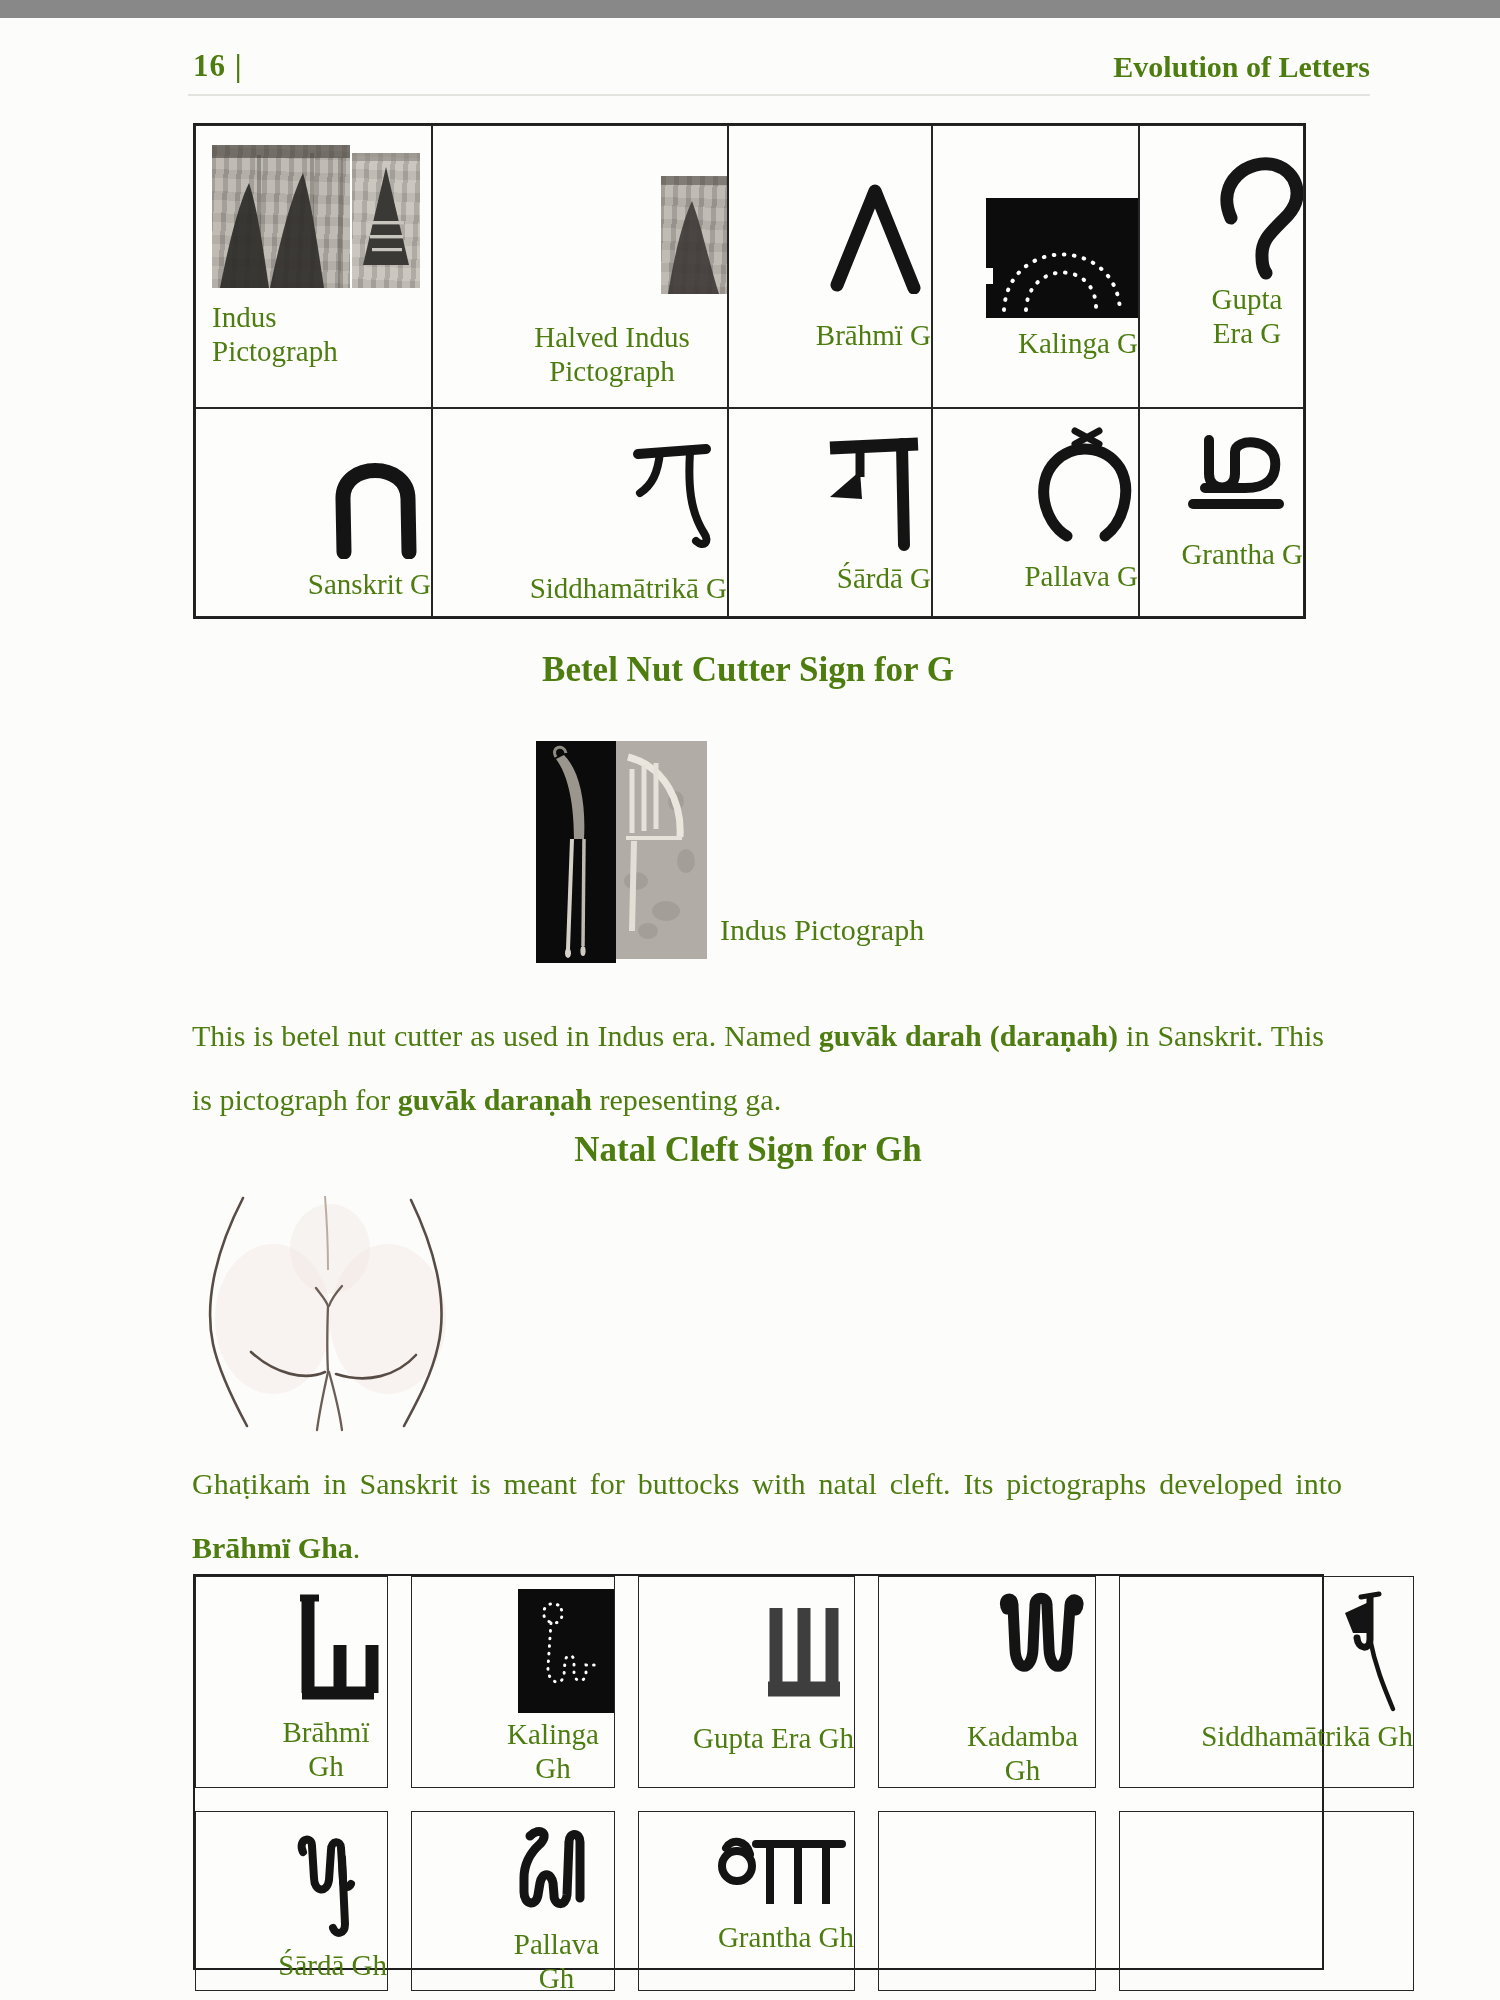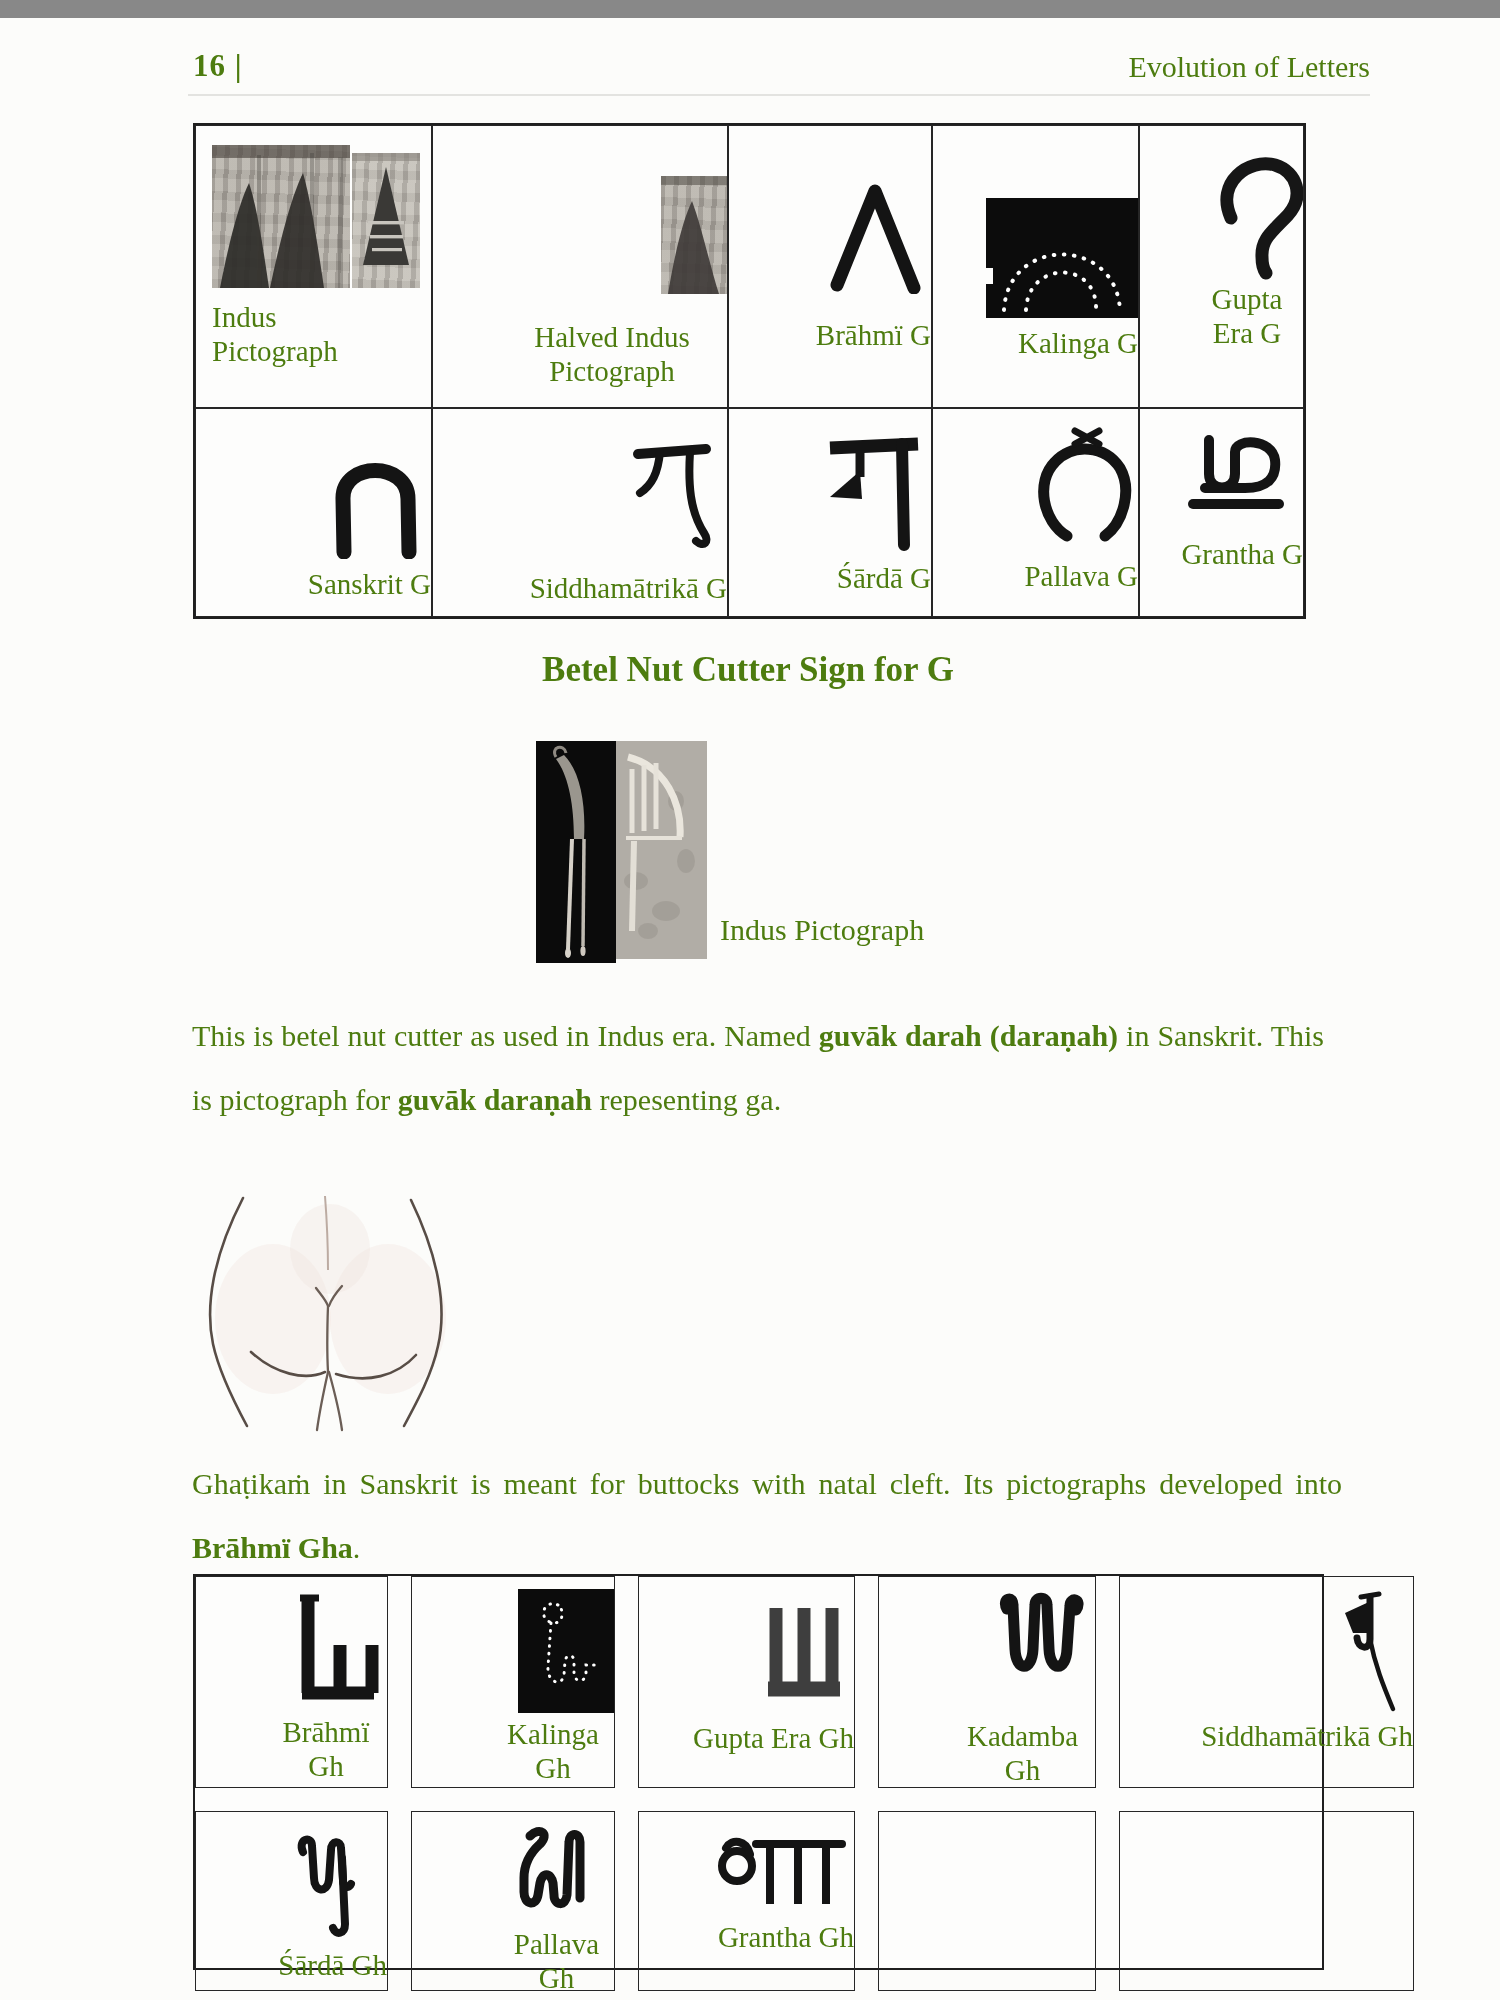--- a/index.html
+++ b/index.html
@@ -4,21 +4,21 @@
 <style>
   html,body{margin:0;padding:0;}
   body{background:#888;}
   #page{
     position:relative;width:1500px;height:2000px;margin:18px auto;
     background:#fcfcfa;overflow:hidden;
     font-family:"Liberation Serif","DejaVu Serif",serif;color:#4d7c0f;
   }
   
   .pagenum{position:absolute;left:193px;top:30px;font-size:31px;font-weight:bold;letter-spacing:1px;}
-  .runtitle{position:absolute;right:130px;top:32px;font-size:30px;font-weight:normal;}
+  .runtitle{position:absolute;right:130px;top:32px;font-size:30px;font-weight:bold;}
   .headrule{position:absolute;left:188px;top:76px;width:1182px;height:2px;background:#e3e3e0;}
 
   
   .gtable{position:absolute;border:2px solid #1f1f1f;display:grid;background:#fdfdfc;}
   #table-g{left:193px;top:105px;width:1109px;height:492px;
     grid-template-columns:237px 296px 204px 207px 165px;grid-template-rows:283px 209px;}
   #table-gh{left:193px;top:1556px;width:1127px;height:392px;
     grid-template-columns:193px 204px 217px 218px 295px;grid-template-rows:212px 180px;gap:23px;}
   .cell{border:1.5px solid #262626;display:flex;flex-direction:column;align-items:flex-end;
     justify-content:flex-start;box-sizing:border-box;overflow:hidden;}
@@ -199,20 +199,21 @@
       <path d="M92 16 C130 26 146 62 144 96" fill="none" stroke="#eae6dd" stroke-width="7"></path>
       <path d="M96 28 L96 92 M108 24 L108 90 M120 22 L120 88" stroke="#e6e2d9" stroke-width="5" fill="none"></path>
       <path d="M90 97 L146 97" stroke="#e6e2d9" stroke-width="4" fill="none"></path>
       <path d="M98 100 L96 190" stroke="#e3dfd6" stroke-width="6" fill="none"></path>
     </svg>
   </div>
   <div class="figcaption" style="left:720px;top:895px;">Indus Pictograph</div>
 
   <div class="para" style="top:986px;"><span>This is betel nut cutter as used in Indus era. Named </span><span class="b">guvāk darah (daraṇah)</span><span> in Sanskrit. This is pictograph for </span><span class="b">guvāk daraṇah</span><span> repesenting ga.</span></div>
 
+  <div class="sechead" style="top:1112px;">Natal Cleft Sign for Gh</div>
 
   <div style="position:absolute;left:183px;top:1176px;">
     <svg width="295" height="242" viewBox="0 0 295 242">
       <ellipse cx="90" cy="125" rx="58" ry="75" fill="#f2e7e2" opacity="0.4"></ellipse>
       <ellipse cx="205" cy="125" rx="58" ry="75" fill="#f2e7e2" opacity="0.4"></ellipse>
       <ellipse cx="147" cy="55" rx="40" ry="45" fill="#efe3de" opacity="0.35"></ellipse>
       <g fill="none" stroke="#584d46" stroke-width="2.6" stroke-linecap="round">
         <path d="M60 4 C30 62 22 112 30 150 C36 178 50 206 64 232"></path>
         <path d="M228 6 C256 64 264 114 255 152 C249 180 235 206 221 232"></path>
         <path d="M68 158 C92 180 122 187 142 178"></path>

